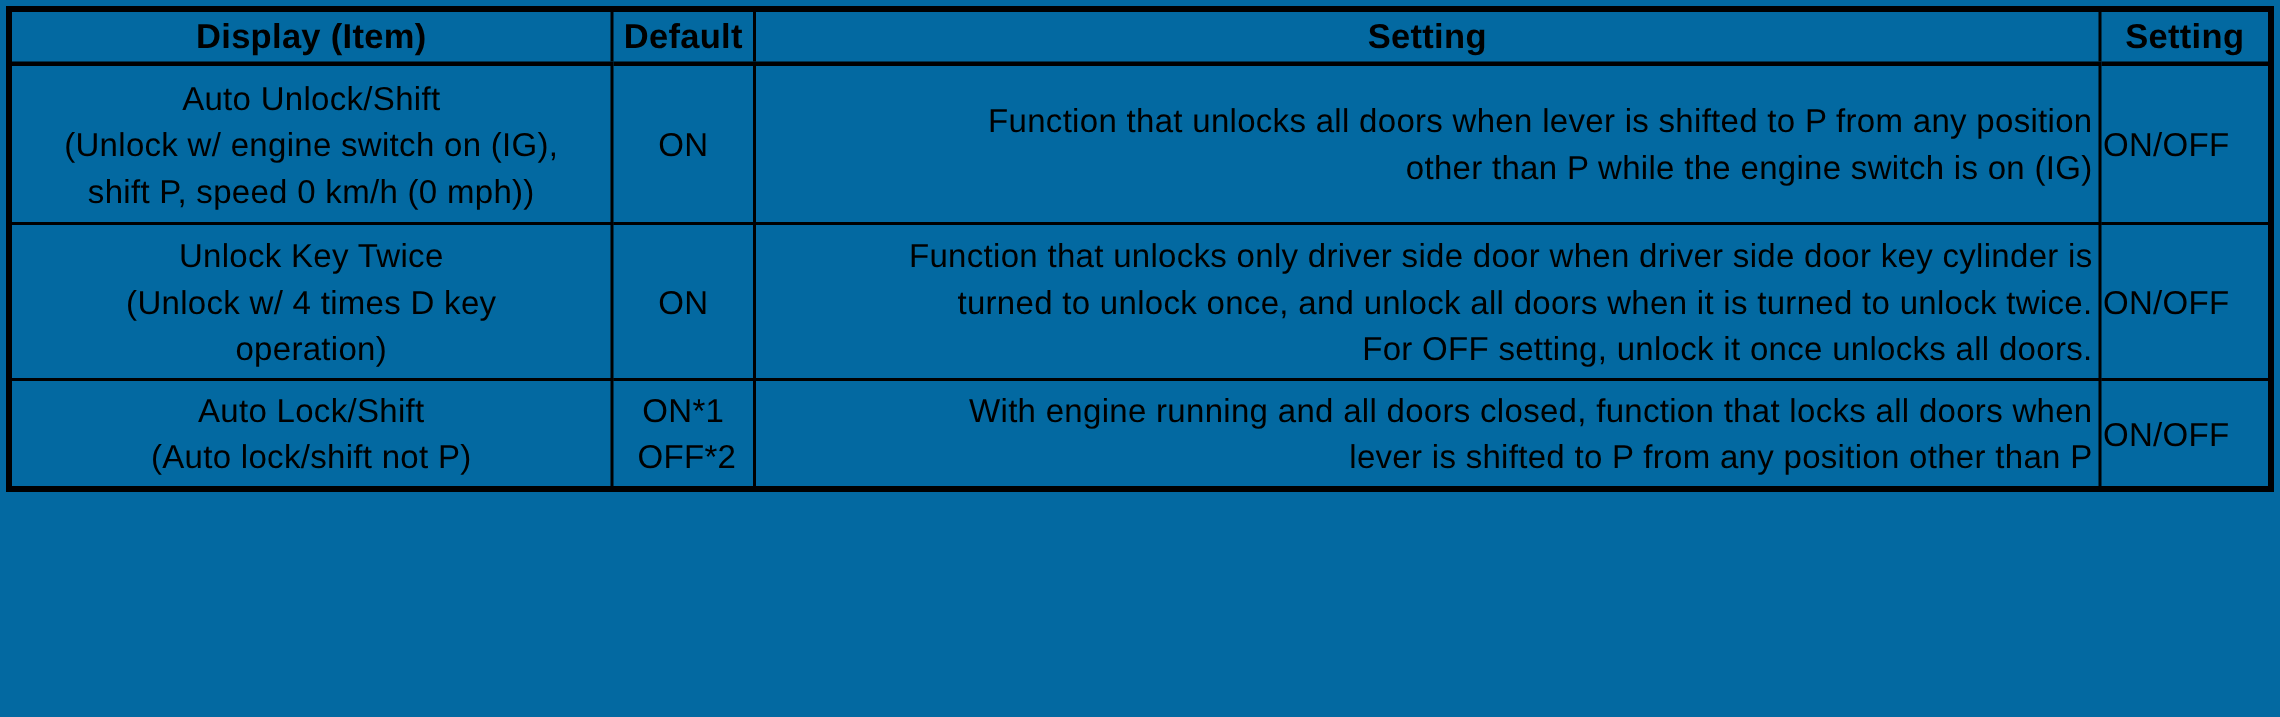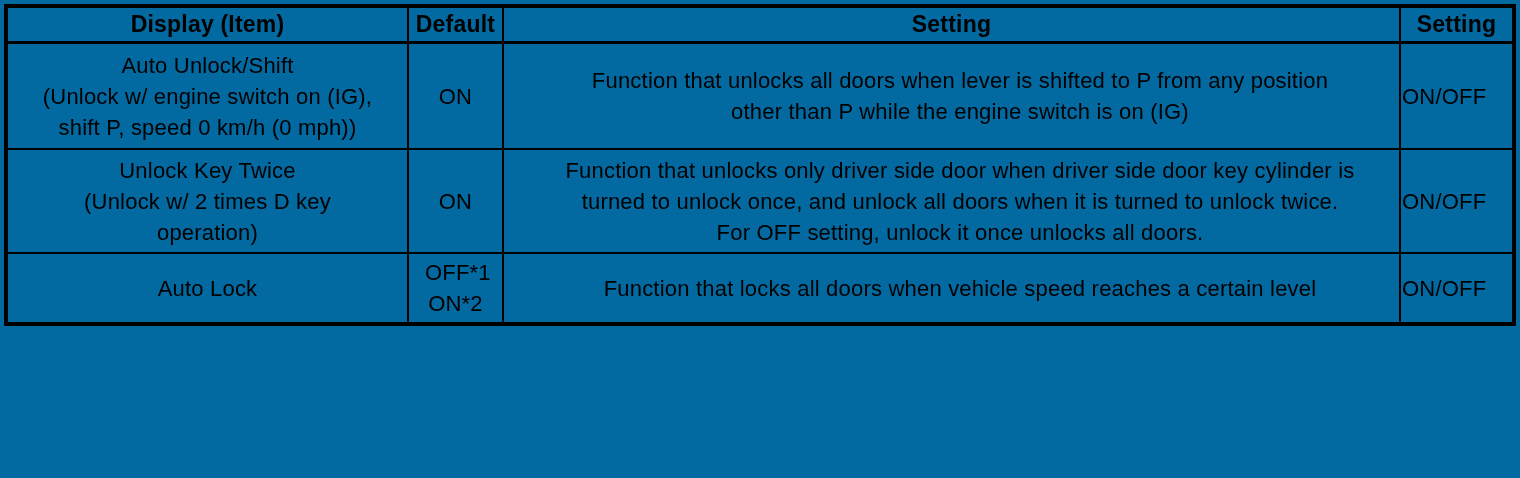--- a/index.html
+++ b/index.html
@@ -52,21 +52,21 @@
   .settings-table td.cell-display {
     text-align: center;
     white-space: pre-line;
   }
   .settings-table td.cell-default {
     text-align: center;
     white-space: pre-line;
     padding: 0 16px;
   }
   .settings-table td.cell-contents {
-    text-align: center;
+    text-align: right;
     white-space: pre-line;
     padding-left: 21px;
     padding-right: 4px;
     margin-top: 20px;
   }
   .settings-table td.cell-setting {
     text-align: left;
     padding: 0 1px;
   }
   tr.r1 td { height: 100px; }
@@ -99,30 +99,32 @@
         <td class="cell-display">Auto Unlock/Shift
 (Unlock w/ engine switch on (IG),
 shift P, speed 0 km/h (0 mph))</td>
         <td class="cell-default">ON</td>
         <td class="cell-contents">Function that unlocks all doors when lever is shifted to P from any position
 other than P while the engine switch is on (IG)</td>
         <td class="cell-setting">ON/OFF</td>
       </tr>
       <tr class="r3">
         <td class="cell-display">Unlock Key Twice
-(Unlock w/ 2 times D key
+(Unlock w/ 4 times D key
 operation)</td>
         <td class="cell-default">ON</td>
         <td class="cell-contents">Function that unlocks only driver side door when driver side door key cylinder is
 turned to unlock once, and unlock all doors when it is turned to unlock twice.
 For OFF setting, unlock it once unlocks all doors.</td>
         <td class="cell-setting">ON/OFF</td>
       </tr>
-      <tr class="r5">
-        <td class="cell-display">Auto Lock</td>
-        <td class="cell-default">OFF*1
-ON*2</td>
-        <td class="cell-contents">Function that locks all doors when vehicle speed reaches a certain level</td>
+      <tr class="r4">
+        <td class="cell-display">Auto Lock/Shift
+(Auto lock/shift not P)</td>
+        <td class="cell-default">ON*1
+OFF*2</td>
+        <td class="cell-contents">With engine running and all doors closed, function that locks all doors when
+lever is shifted to P from any position other than P</td>
         <td class="cell-setting">ON/OFF</td>
       </tr>
     </tbody>
   </table>
 </div>
 
 </body></html>

